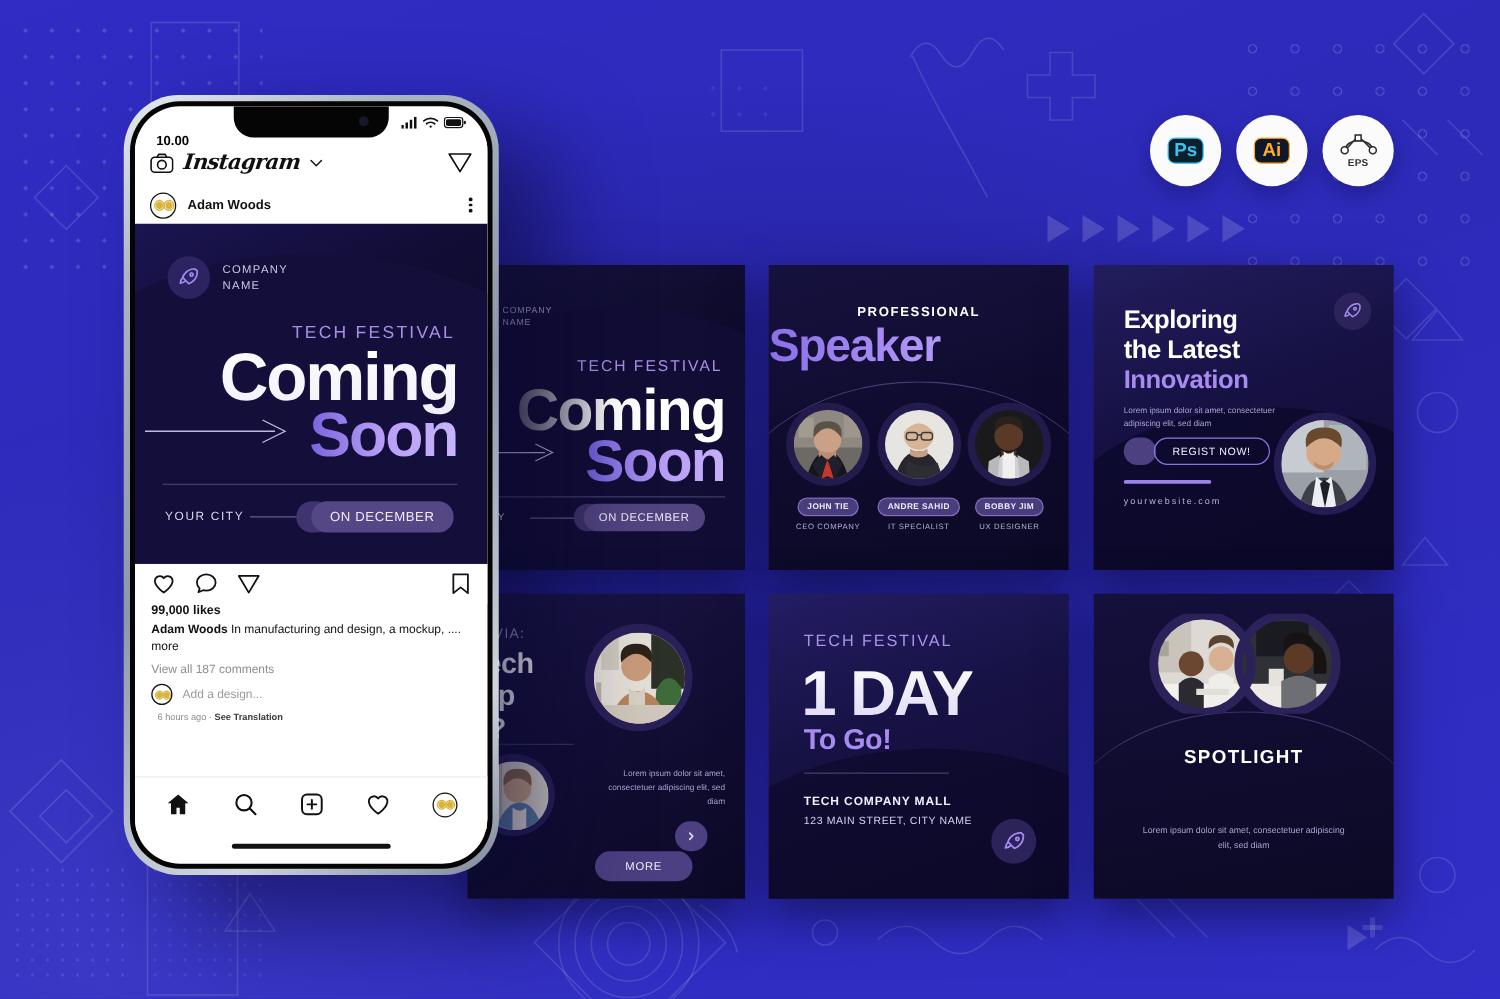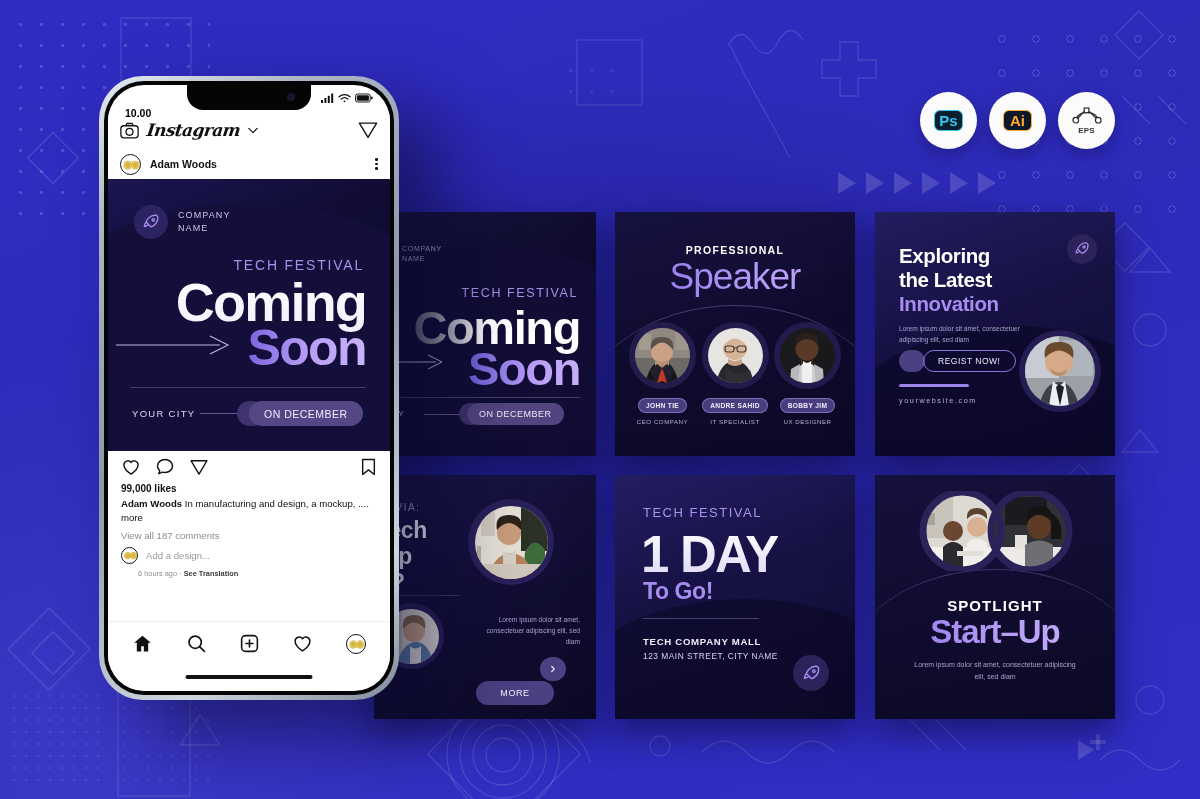--- a/index.html
+++ b/index.html
@@ -64,21 +64,21 @@
   #card-coming .cs-line { position: absolute; left: 50px; top: 202px; width: 44px; height: 1px; background: rgba(175,165,225,.5); }
   .pill-knob { position: absolute; border-radius: 999px; background: #3d3268; }
   #card-coming .cs-pill { position: absolute; left: 93px; top: 191px; height: 22px; padding: 0 12px; border-radius: 999px;
     background: #52447f; display: flex; align-items: center; color: #ece8fa; font-size: 9px; letter-spacing: .5px; }
   #card-coming .cs-pill-knob { left: 85px; top: 191px; width: 23px; height: 22px; }
 
   
   #card-speaker { left: 615px; top: 212px; width: 240px; height: 244px;
     background: linear-gradient(165deg,#16123f 0%,#0f0b2e 52%,#0c0926 100%); }
   #card-speaker .sp-kicker { position: absolute; left: 0; right: 0; top: 32px; text-align: center; color: #fff; font-size: 10.5px; font-weight: 700; letter-spacing: 1.3px; }
-  #card-speaker .sp-title { position: absolute; left: 0; right: 0; top: 44px; text-align: center; font-size: 37px; font-weight: 400; letter-spacing: -1px;
+  #card-speaker .sp-title { position: absolute; left: 0; right: 0; top: 44px; text-align: left; font-size: 37px; font-weight: 700; letter-spacing: -1px;
     background: linear-gradient(90deg,#8b6fe8,#b59bf7 60%,#c3acfb); -webkit-background-clip: text; background-clip: text; color: transparent; }
   #card-speaker .sp-arc { position: absolute; left: -36px; top: 93px; width: 312px; height: 230px; border-radius: 50%;
     border-top: 1px solid rgba(170,150,235,.35); }
   .sp-row { position: absolute; left: 14px; right: 14px; top: 110px; display: flex; justify-content: space-between; }
   .sp-item { width: 67px; text-align: center; }
   .sp-ring { width: 67px; height: 67px; border-radius: 50%; background: #241b4d; display: flex; align-items: center; justify-content: center; }
   .sp-photo { width: 55px; height: 55px; border-radius: 50%; overflow: hidden; position: relative; }
   .sp-name { margin-top: 9px; display: inline-block; padding: 3px 7px 3px; border-radius: 999px; font-size: 6.6px; font-weight: 700; letter-spacing: .35px; color: #efeafc; background: #4a3d7d; border: 1px solid rgba(170,150,235,.55); }
   .sp-role { margin-top: 5px; font-size: 6.2px; letter-spacing: .5px; color: #b6afd4; }
 
@@ -197,21 +197,21 @@
 
   .ig-actions { height: 32px; display: flex; align-items: center; gap: 14px; padding: 0 13px; background: #fff; }
   .ig-actions .spacer { margin-left: auto; }
   .ig-likes { padding: 0 13px; font-size: 10px; font-weight: 700; color: #111; }
   .ig-caption { padding: 3px 13px 0; font-size: 9.6px; color: #111; line-height: 1.45; }
   .ig-caption b { font-weight: 700; }
   .ig-caption .more { color: #111; }
   .ig-comments { padding: 5px 13px 0; font-size: 9.6px; color: #8e8e8e; }
   .ig-addrow { display: flex; align-items: center; gap: 8px; padding: 6px 13px 0; }
   .ig-addrow .ph { font-size: 9.6px; color: #9a9a9a; }
-  .ig-time { padding: 5px 30px 0; font-size: 7.4px; color: #8e8e8e; }
+  .ig-time { padding: 5px 18px 0; font-size: 7.4px; color: #8e8e8e; }
   .ig-time b { color: #3b3b3b; font-weight: 700; }
   .ig-tabbar { position: absolute; left: 0; right: 0; bottom: 26px; height: 44px; border-top: 1px solid #eee;
     display: flex; align-items: center; justify-content: space-around; padding: 0 8px; background: #fff; }
   .home-ind { position: absolute; left: 50%; transform: translateX(-50%); bottom: 12px; width: 127px; height: 4px; border-radius: 3px; background: #111; }
 
   
   #badges { position: absolute; right: 85px; top: 92px; display: flex; gap: 12px; }
   .badge { width: 57px; height: 57px; border-radius: 50%; background: #fbfbfb; display: flex; flex-direction: column;
     align-items: center; justify-content: center; box-shadow: 0 6px 16px rgba(10,8,48,.30); }
   .badge-sq { width: 29px; height: 21px; border-radius: 6px; display: flex; align-items: center; justify-content: center;
@@ -505,21 +505,20 @@
         <rect x="98" y="44" width="12" height="14" fill="#e5e2dc"></rect>
         <circle cx="122" cy="36" r="12" fill="#5c3a26"></circle>
         <path d="M110 30 q12 -14 24 0 q3 -15 -12 -15 q-15 0 -12 15z" fill="#171312"></path>
         <path d="M108 54 q14 -9 28 0 l0 26 h-28z" fill="#6e6f75"></path>
         <path d="M134 22 q12 6 10 26 l-10 0z" fill="#171312"></path>
       </g>
       <circle cx="45" cy="40" r="39" fill="none" stroke="#2b2259" stroke-width="7"></circle>
       <circle cx="113" cy="40" r="39" fill="none" stroke="#2b2259" stroke-width="7"></circle>
     </svg>
     <div class="st-kicker">SPOTLIGHT</div>
-    <div class="st-title">Start–Up</div>
     <div class="st-lorem">Lorem ipsum dolor sit amet, consectetuer adipiscing elit, sed diam</div>
   </div>
 
 </div>
 
 <div id="phone">
   <div id="phone-inner">
     <div id="phone-screen">
 
       <div id="notch">

